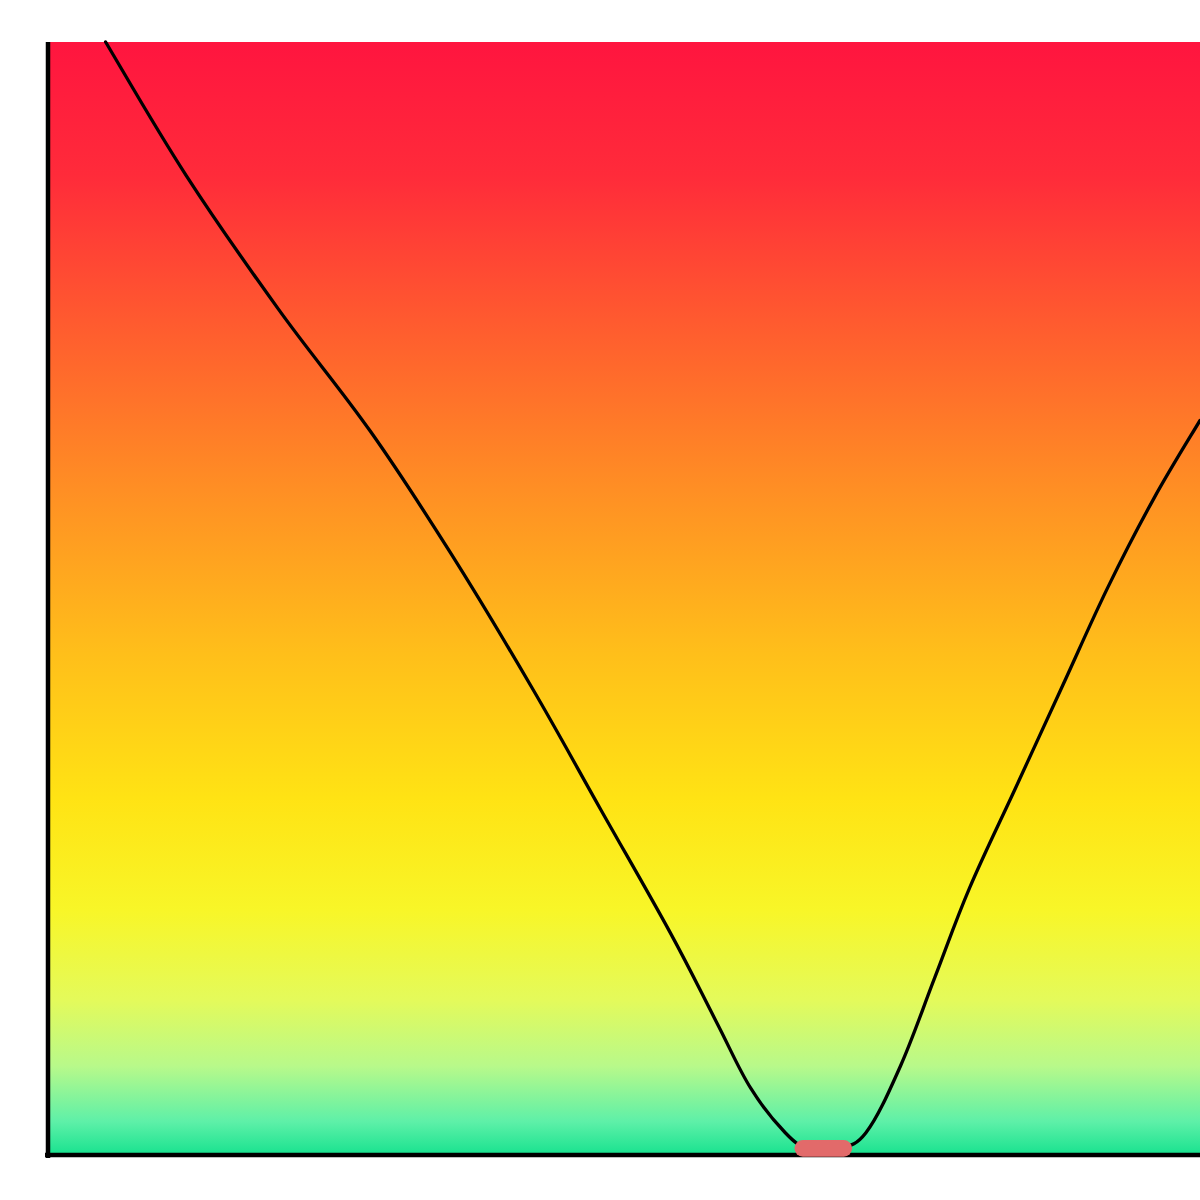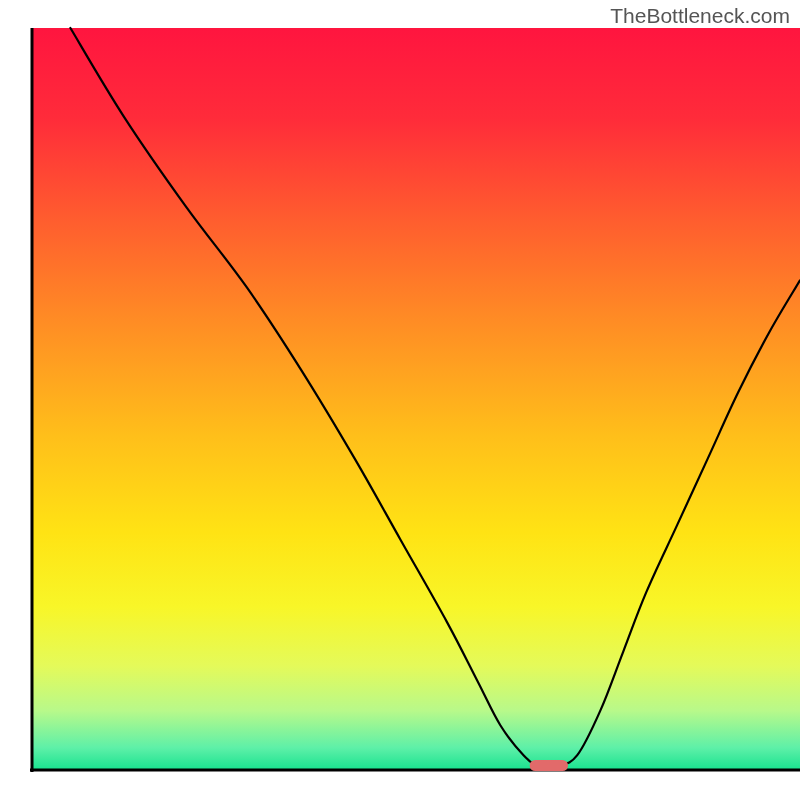--- a/index.html
+++ b/index.html
@@ -28,21 +28,20 @@
   svg.plot {
     position: absolute;
     top: 0;
     left: 0;
   }
 </style>
 </head>
 <body>
 <div class="container">
 
-<div class="watermark">TheBottleneck.com</div>
 
 <svg class="plot" width="800" height="800" viewBox="0 0 800 800">
   <defs>
     <linearGradient id="bg-grad" x1="0" y1="0" x2="0" y2="1">
           <stop offset="0%" stop-color="#ff153f"></stop>
           <stop offset="12%" stop-color="#ff2b3a"></stop>
           <stop offset="25%" stop-color="#ff5a2f"></stop>
           <stop offset="40%" stop-color="#ff8e24"></stop>
           <stop offset="55.00000000000001%" stop-color="#ffbf1a"></stop>
           <stop offset="68%" stop-color="#ffe314"></stop>

